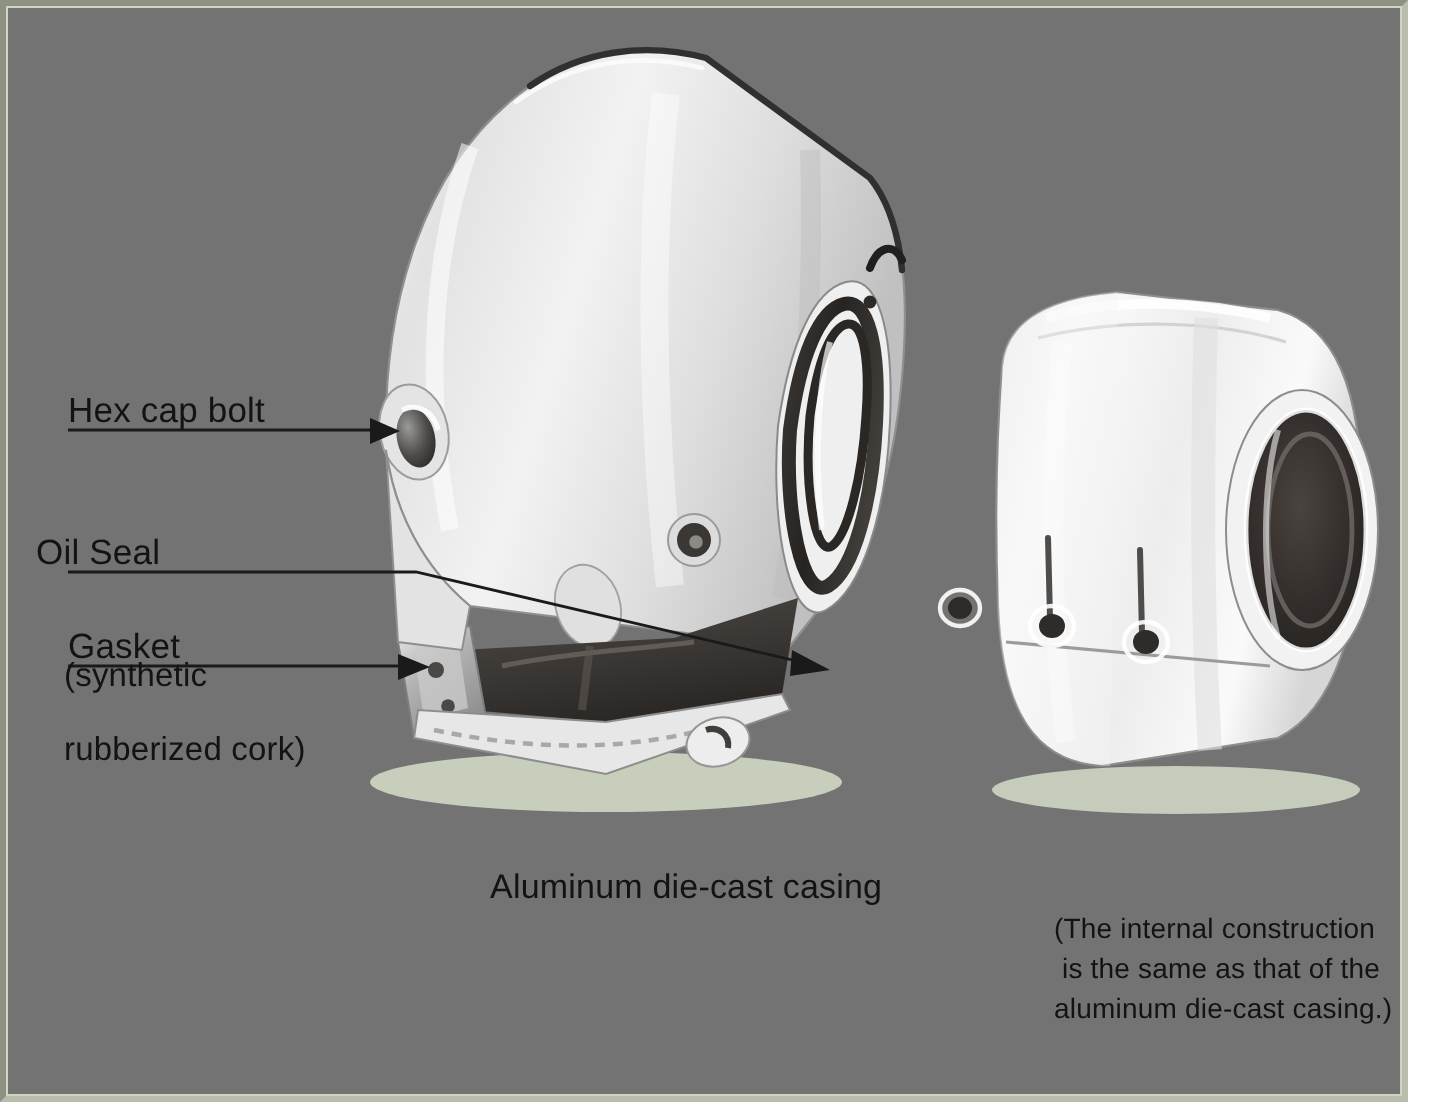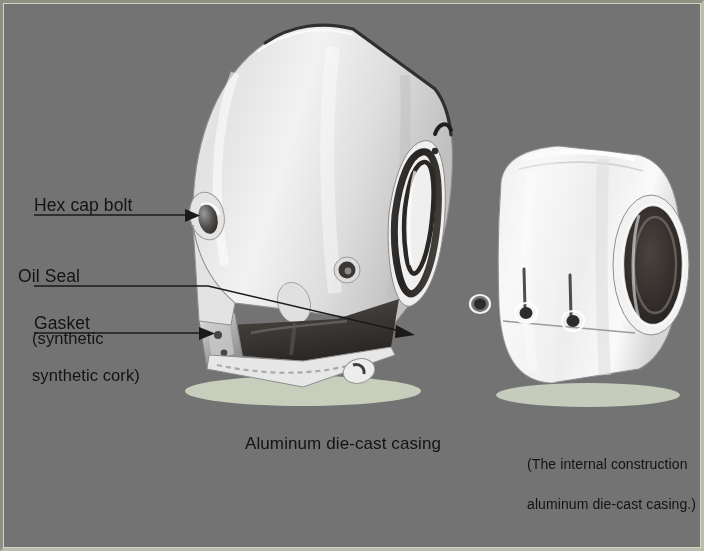--- a/index.html
+++ b/index.html
@@ -233,20 +233,21 @@
     </g>
   </svg>
 
   <div class="label" style="left:31px; top:192px;">Hex cap bolt</div>
 
   <div class="label" style="left:15px; top:263px;">Oil Seal</div>
 
   <div class="label" style="left:31px; top:310px;">Gasket</div>
 
   <div class="label sub" style="left:29px; top:326px;">(synthetic</div>
-  <div class="label sub" style="left:29px; top:363px;"> synthetic cork)</div>
+  <div class="label sub" style="left:29px; top:363px;"> rubberized cork)</div>
 
   <div class="caption" style="left:202px; top:430px;">Aluminum die-cast casing</div>
 
   <div class="caption small" style="left:484px; top:452px;">(The internal construction</div>
+  <div class="caption small" style="left:484px; top:472px;"> is the same as that of the</div>
   <div class="caption small" style="left:484px; top:492px;text-align:center;">aluminum die-cast casing.)</div>
 
 </div>
 
 </body></html>

